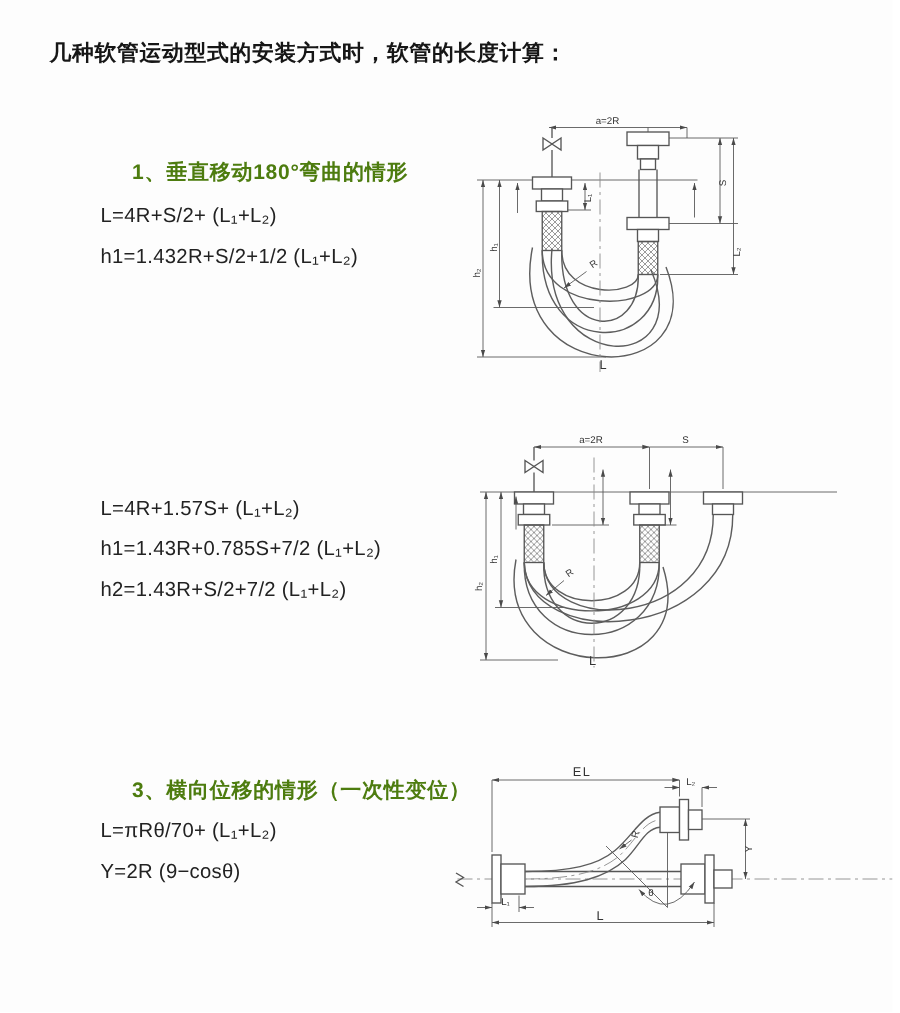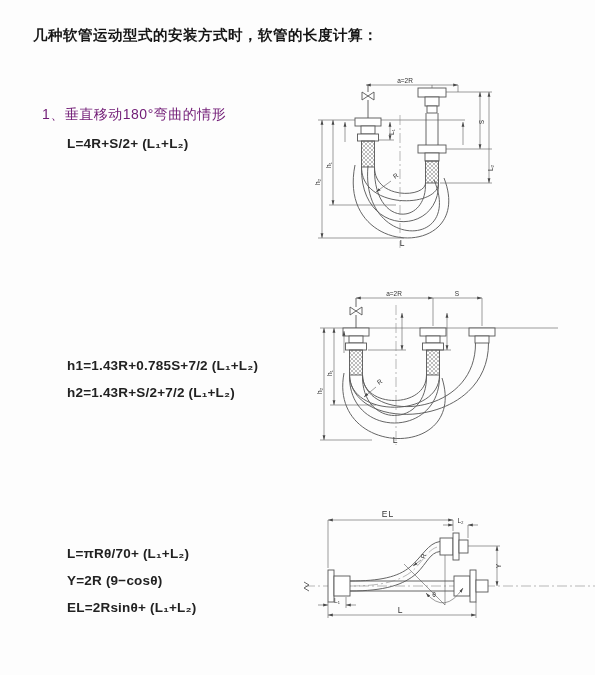--- a/index.html
+++ b/index.html
@@ -1,21 +1,21 @@
 <!DOCTYPE html>
 <html><head>
 <meta charset="utf-8">
 <style>
   html,body{margin:0;padding:0;background:#fff;}
   .page{position:relative;width:595px;height:675px;background:#fdfdfd;overflow:hidden;
         font-family:"Liberation Sans","DejaVu Sans",sans-serif;color:#1f1f1f;}
   .t{position:absolute;white-space:nowrap;}
   .title{font-size:14.5px;font-weight:bold;letter-spacing:.5px;color:#161616;}
-  .sec-head{font-size:14px;font-weight:normal;letter-spacing:.5px;color:#701a75;}
-  .formula{font-size:13.5px;font-weight:700;color:#222;letter-spacing:.2px;}
+  .sec-head{font-size:14px;font-weight:bold;letter-spacing:.5px;color:#4d7c0f;margin-left:46px;}
+  .formula{font-size:13.5px;font-weight:400;color:#222;letter-spacing:.2px;}
   svg{position:absolute;overflow:visible;}
   svg text{font-family:"Liberation Sans","DejaVu Sans",sans-serif;fill:#333;}
   .dln{stroke:#5a5a5a;stroke-width:.6;fill:none;}           
   .drw{stroke:#565656;stroke-width:.9;fill:none;}           
   .hose{stroke:#5d5d5d;stroke-width:.95;fill:none;}
   .cl{stroke:#8a8a8a;stroke-width:.6;fill:none;stroke-dasharray:10 3 2 3;}
   .fit{fill:#fff;stroke:#565656;stroke-width:.9;}
   .hx{fill:url(#hxp);stroke:#565656;stroke-width:.9;}
   .dtx{font-size:6.5px;}
   .btx{font-size:8.5px;}
@@ -33,20 +33,21 @@
       <marker id="ar" viewBox="0 0 8 6" refX="8" refY="3" markerWidth="8" markerHeight="6" orient="auto-start-reverse">
           <path d="M0,0.6 L8,3 L0,5.4 z" fill="#4a4a4a"></path>
         </marker>
     </defs>
   </svg>
 
   <div class="t title" style="left:33px;top:26px">几种软管运动型式的安装方式时，软管的长度计算：</div>
 
   <div class="t sec-head" style="left:42px;top:106px">1、垂直移动180°弯曲的情形</div>
   <div class="t formula" style="left:67px;top:136px">L=4R+S/2+ (L₁+L₂)</div>
+  <div class="t formula" style="left:67px;top:163px">h1=1.432R+S/2+1/2 (L₁+L₂)</div>
 
   <svg style="left:308px;top:70px" width="285" height="185" viewBox="0 0 285 185">
 
     <g>
       <line class="dln" x1="58" y1="15" x2="150" y2="15" marker-start="url(#ar)" marker-end="url(#ar)"></line>
       <line class="dln" x1="124" y1="15" x2="124" y2="19"></line>
       <line class="dln" x1="150" y1="15" x2="150" y2="22"></line>
       <text class="dtx" x="97" y="12.5" text-anchor="middle">a=2R</text>
     </g>
 
@@ -116,20 +117,21 @@
       <path class="hose" d="M 60,96 C 52,180 156,180 126,110"></path>
     </g>
     <line class="cl" x1="92" y1="45" x2="92" y2="178"></line>
     <g>
       <line class="dln" x1="83" y1="111" x2="68" y2="122" marker-end="url(#ar)"></line>
       <text class="dtx" x="87" y="109" transform="rotate(-35 87 109)">R</text>
     </g>
     <text class="btx" x="94" y="176" text-anchor="middle">L</text>
   </svg>
 
+  <div class="t formula" style="left:67px;top:331px">L=4R+1.57S+ (L₁+L₂)</div>
   <div class="t formula" style="left:67px;top:358px">h1=1.43R+0.785S+7/2 (L₁+L₂)</div>
   <div class="t formula" style="left:67px;top:385px">h2=1.43R+S/2+7/2 (L₁+L₂)</div>
 
   <svg style="left:308px;top:283px" width="290" height="170" viewBox="0 0 290 170">
     <g>
       <line class="dln" x1="48" y1="15" x2="125" y2="15" marker-start="url(#ar)" marker-end="url(#ar)"></line>
       <line class="dln" x1="125" y1="15" x2="174" y2="15" marker-end="url(#ar)"></line>
       <line class="dln" x1="125" y1="15" x2="125" y2="43"></line>
       <line class="dln" x1="174" y1="15" x2="174" y2="43"></line>
       <text class="dtx" x="86" y="12.5" text-anchor="middle">a=2R</text>
@@ -188,23 +190,23 @@
       <path class="hose" d="M 36,90 C 20,175 160,178 134,95"></path>
     </g>
     <line class="cl" x1="88" y1="22" x2="88" y2="162"></line>
     <g>
       <line class="dln" x1="68" y1="104" x2="56" y2="114" marker-end="url(#ar)"></line>
       <text class="dtx" x="71" y="102" transform="rotate(-35 71 102)">R</text>
     </g>
     <text class="btx" x="87" y="160" text-anchor="middle">L</text>
   </svg>
 
+  <div class="t sec-head" style="left:42px;top:518px">3、横向位移的情形（一次性变位）</div>
   <div class="t formula" style="left:67px;top:546px">L=πRθ/70+ (L₁+L₂)</div>
   <div class="t formula" style="left:67px;top:573px">Y=2R (9−cosθ)</div>
-  <div class="t formula" style="left:67px;top:600px">EL=2Rsinθ+ (L₁+L₂)</div>
 
   <svg style="left:300px;top:505px" width="300" height="140" viewBox="0 0 300 140">
     <line class="cl" x1="5" y1="81" x2="295" y2="81"></line>
     <path class="drw" d="M4,77 l5,3 -5,3 5,3"></path>
 
     <g>
       <line class="dln" x1="28" y1="15" x2="153" y2="15" marker-start="url(#ar)" marker-end="url(#ar)"></line>
       <line class="dln" x1="28" y1="15" x2="28" y2="63"></line>
       <line class="dln" x1="153" y1="15" x2="153" y2="26"></line>
       <text class="btx" x="88" y="12" text-anchor="middle" letter-spacing="1">EL</text>

